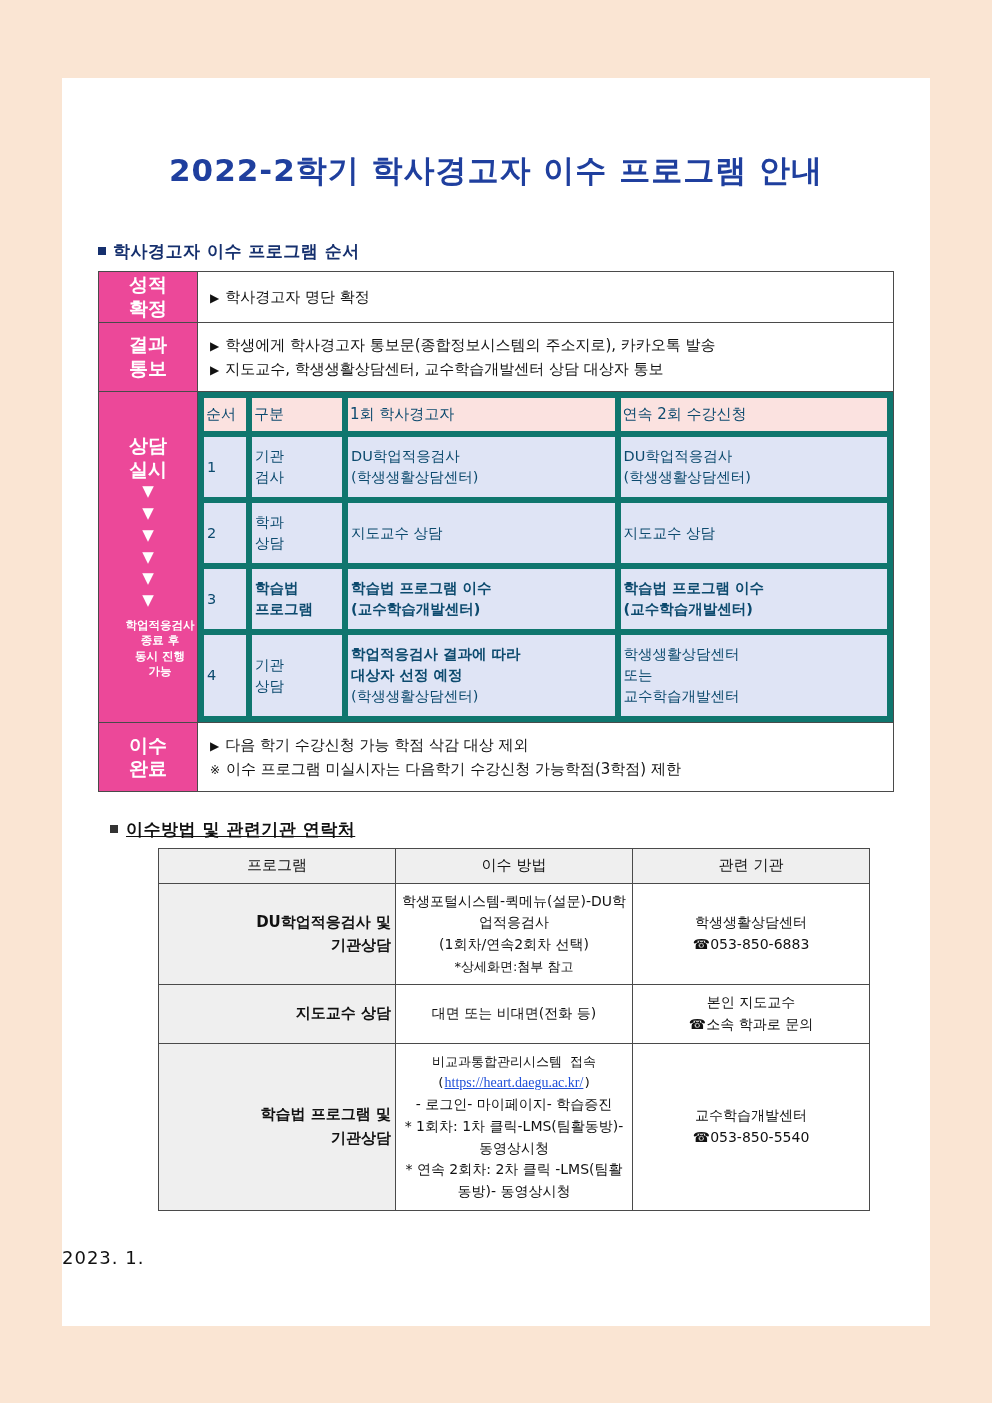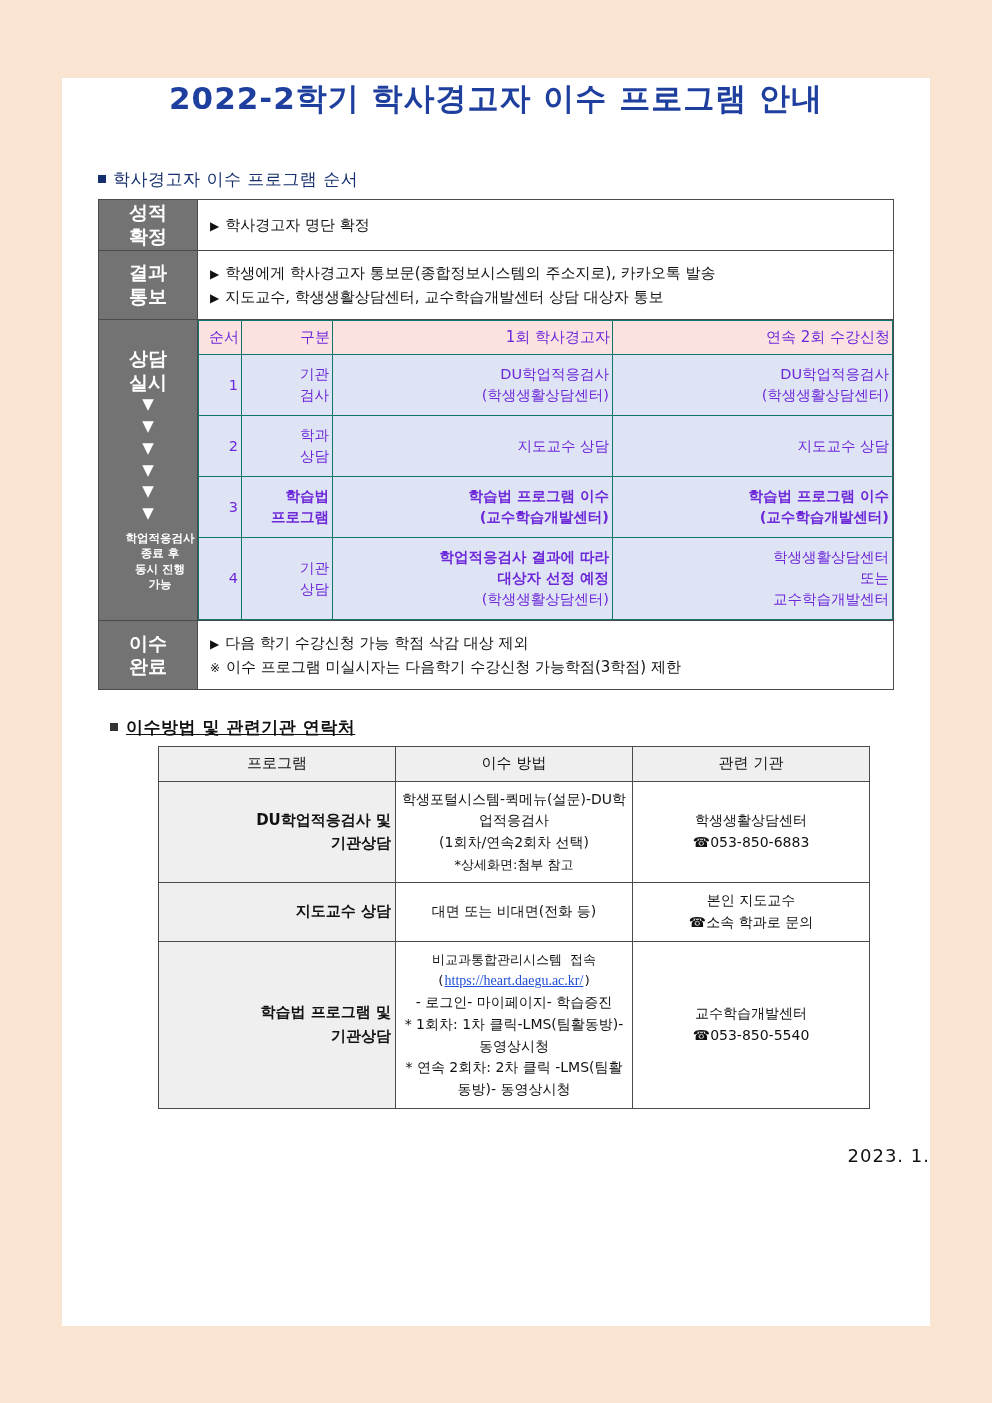--- a/index.html
+++ b/index.html
@@ -21,24 +21,25 @@
     height: 1248px;
     background: #ffffff;
     box-sizing: border-box;
   }
   .doc-title {
     text-align: center;
     font-size: 31px;
     font-weight: bold;
     color: #1f3f9e;
     letter-spacing: 1px;
+    margin-top: 72px;
   }
   .section-head {
     font-size: 17px;
-    font-weight: normal;
+    font-weight: bold;
     color: #16306e;
     margin: 48px 0 8px 36px;
     letter-spacing: 0.5px;
   }
   .section-head .bullet {
     display: inline-block;
     width: 8px;
     height: 8px;
     background: #16306e;
     margin-right: 7px;
@@ -66,21 +67,21 @@
     border-collapse: collapse;
     margin-left: 36px;
     width: 796px;
     table-layout: fixed;
   }
   table.flow td {
     border: 1px solid #4a4a4a;
     vertical-align: middle;
   }
   .stage {
-    background: #737373;
+    background: #ec4899;
     color: #ffffff;
     text-align: center;
     font-weight: bold;
     font-size: 19px;
     line-height: 1.25;
     width: 96px;
   }
   .stage .arrow {
     display: block;
     font-size: 15px;
@@ -111,24 +112,24 @@
   }
   .nested {
     padding: 0;
   }
   table.inner {
     border-collapse: collapse;
     width: 100%;
     table-layout: fixed;
   }
   table.inner th, table.inner td {
-    border: 1px solid #0f766e;
-    text-align: right;
+    border: 6px solid #0f766e;
+    text-align: left;
     font-size: 14.5px;
-    color: #6d28d9;
+    color: #0c4a6e;
     line-height: 1.45;
   }
   table.inner thead th {
     background: #fbe2e0;
     font-weight: normal;
     padding: 6px 2px;
     font-size: 15px;
   }
   table.inner tbody td {
     background: #dfe4f5;
@@ -174,21 +175,21 @@
     width: 178px;
   }
   .link {
     color: #1f4fd8;
     text-decoration: underline;
     font-family: Liberation Serif, serif;
     font-size: 14px;
   }
   .mono { font-family: "DejaVu Sans Mono", "Liberation Mono", monospace; font-size: 13px;}
   .date {
-    text-align: right;
+    text-align: left;
     font-size: 18px;
     color: #111;
     margin-top: 36px;
     letter-spacing: 1px;
   }
 </style>
 </head>
 <body>
 
 <div class="page">

